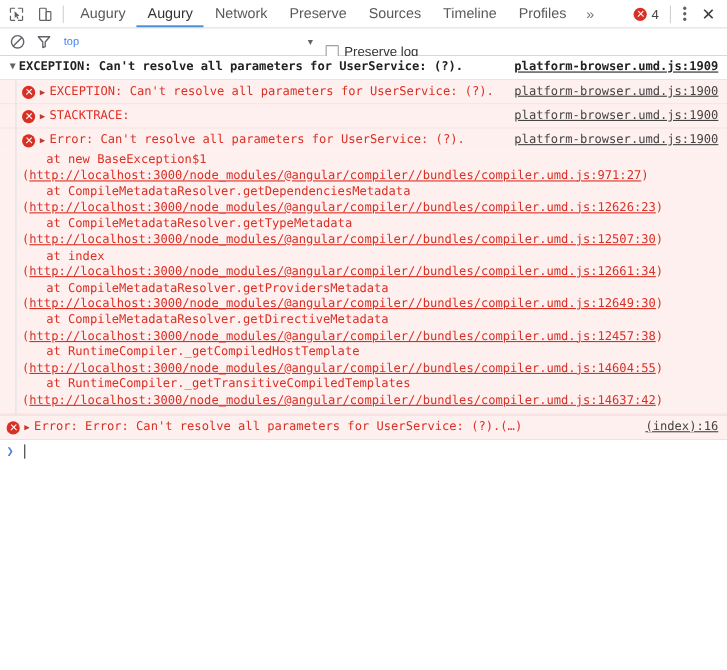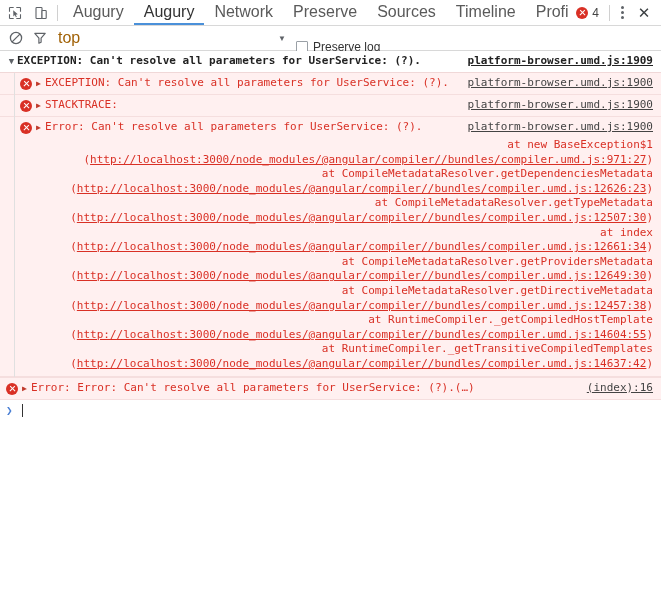--- a/index.html
+++ b/index.html
@@ -24,21 +24,21 @@
     display: flex; align-items: center; justify-content: center;
   }
   .tb-sep {
     width: 1px; height: 16px; background: #d0d0d0;
     align-self: center; margin: 0 3px;
   }
   .tabs { display: flex; align-items: stretch; flex: 1; overflow: hidden; }
   .tab {
     display: flex; align-items: center;
     padding: 0 10px;
-    font-size: 16px; color: #5a5a5a;
+    font-size: 13px; color: #5a5a5a;
     white-space: nowrap;
     border-bottom: 2px solid transparent;
   }
   .tab.active { color: #333333; border-bottom-color: #4a90d9; }
   .tab-more {
     display: flex; align-items: center; padding: 0 8px;
     font-size: 13px; color: #777777;
   }
   .tb-right { display: flex; align-items: center; padding-right: 4px; }
   .err-badge {
@@ -73,21 +73,21 @@
     display: flex; align-items: center;
     background: #ffffff;
     border-bottom: 1px solid #d8d8d8;
     padding-left: 4px;
   }
   .fb-icon { width: 24px; height: 24px; display: flex; align-items: center; justify-content: center; }
   .ctx-select {
     display: flex; align-items: center;
     flex: 0 0 240px; height: 100%;
   }
-  .ctx-label { font-size: 16px; color: #a16207; padding-left: 6px; }
+  .ctx-label { font-size: 10px; color: #3b82f6; padding-left: 6px; }
   .ctx-arrow {
     margin-left: auto; font-size: 8px; color: #5f6368;
     padding-right: 6px;
   }
   .preserve {
     display: flex; align-items: center; gap: 5px;
     font-size: 12px; color: #333; margin-left: 4px; margin-top: 18px;
   }
   .cbox {
     width: 12px; height: 12px;
@@ -165,21 +165,21 @@
     word-break: break-word;
   }
 
   
   .stack {
     background: #fff0f0;
     padding: 0 8px 4px 20px;
     color: #d93025;
     border-bottom: 1px solid #f5dede;
   }
-  .stack-line { white-space: pre-wrap; word-break: break-all; text-align: right; }
+  .stack-line { white-space: pre-wrap; word-break: break-all; }
   .stack-line .fn { padding-left: 22px; }
   .stack-line a {
     color: #d93025; text-decoration: underline;
   }
 
   
   .last-row {
     display: flex; align-items: flex-start;
     background: #fff0f0;
     border-top: 1px solid #f5dede;

